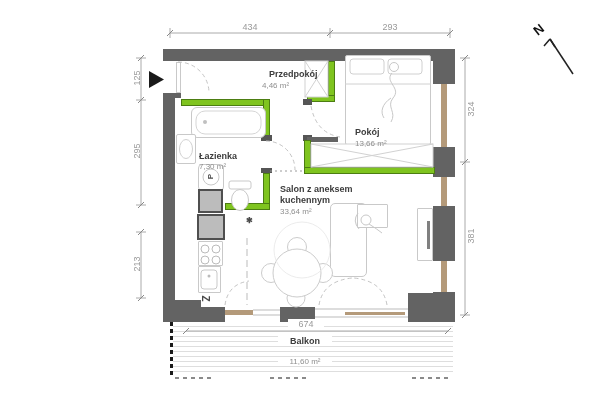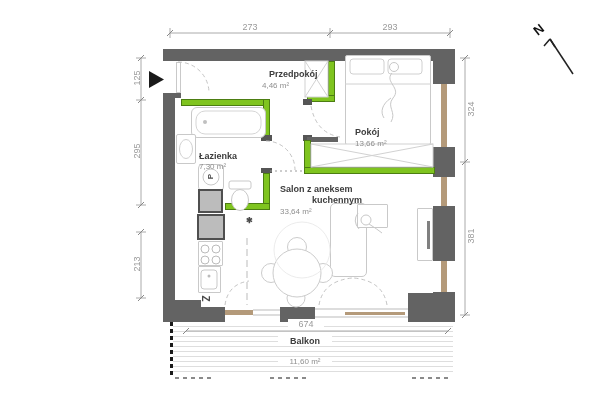--- a/index.html
+++ b/index.html
@@ -192,27 +192,27 @@
   <div class="roomname" style="left:262px;top:69px;padding-left:7px;">Przedpokój</div>
   <div class="roomarea" style="left:262px;top:81px;">4,46 m²</div>
 
   <div class="roomname" style="left:355px;top:127px;">Pokój</div>
   <div class="roomarea" style="left:355px;top:139px;">13,66 m²</div>
 
   <div class="roomname" style="left:199px;top:151px;">Łazienka</div>
   <div class="roomarea" style="left:199px;top:162px;">7,30 m²</div>
 
   <div class="roomname" style="left:280px;top:184px;">Salon z aneksem</div>
-  <div class="roomname" style="left:280px;top:195px;margin-left:32px;">kuchennym</div>
+  <div class="roomname" style="left:280px;top:195px;">kuchennym</div>
   <div class="roomarea" style="left:280px;top:207px;">33,64 m²</div>
 
   <div class="roomname ctr whitebg" style="left:278px;top:336px;width:50px;">Balkon</div>
   <div class="roomarea ctr whitebg" style="left:278px;top:357px;width:50px;">11,60 m²</div>
 
-  <div class="dim ctr" style="left:230px;top:22px;width:40px;">273</div>
+  <div class="dim ctr" style="left:230px;top:22px;width:40px;">434</div>
   <div class="dim ctr" style="left:370px;top:22px;width:40px;">293</div>
   <div class="dim vdim" style="left:126px;top:73px;">125</div>
   <div class="dim vdim" style="left:126px;top:146px;">295</div>
   <div class="dim vdim" style="left:126px;top:259px;">213</div>
   <div class="dim vdim" style="left:460px;top:104px;">324</div>
   <div class="dim vdim" style="left:460px;top:231px;">381</div>
   <div class="dim ctr whitebg" style="left:288px;top:319px;width:32px;">674</div>
 
   <div class="applabel" style="left:208px;top:172px;transform:rotate(-90deg);">P</div>
   <div class="applabel" style="left:202px;top:293px;font-size:10px;transform:rotate(90deg);">Z</div>

